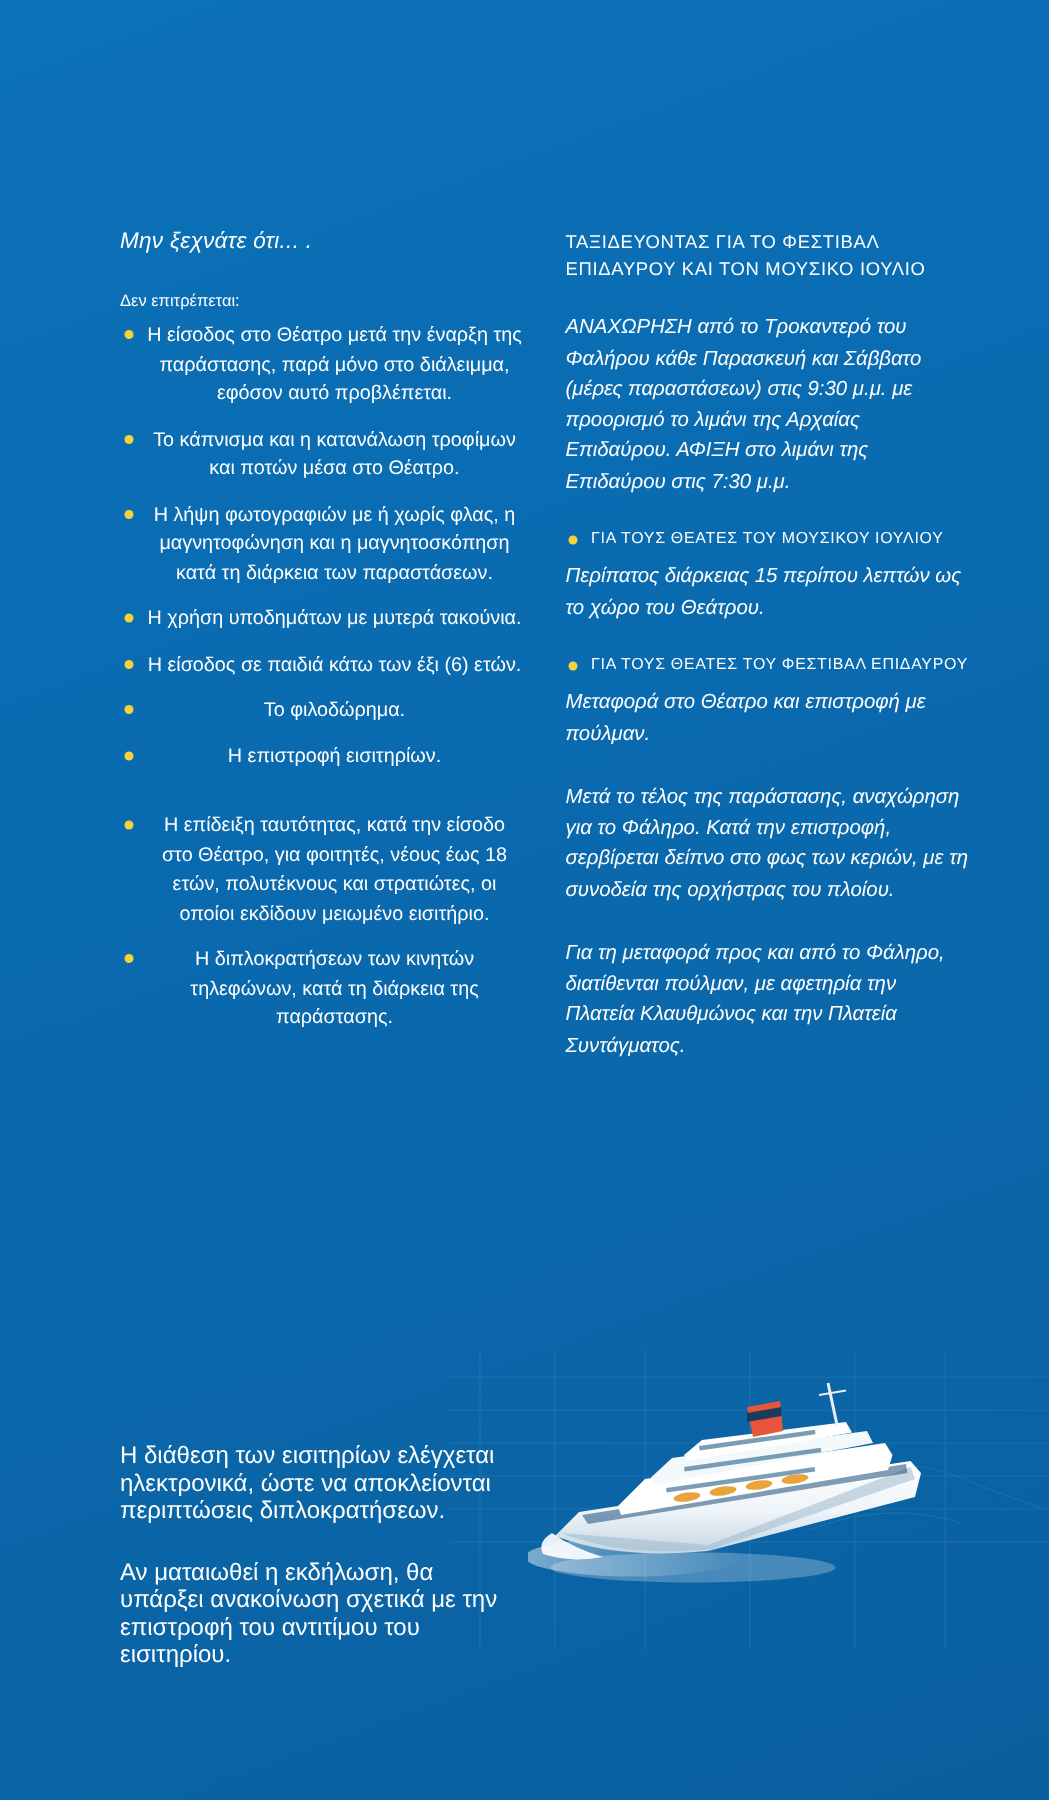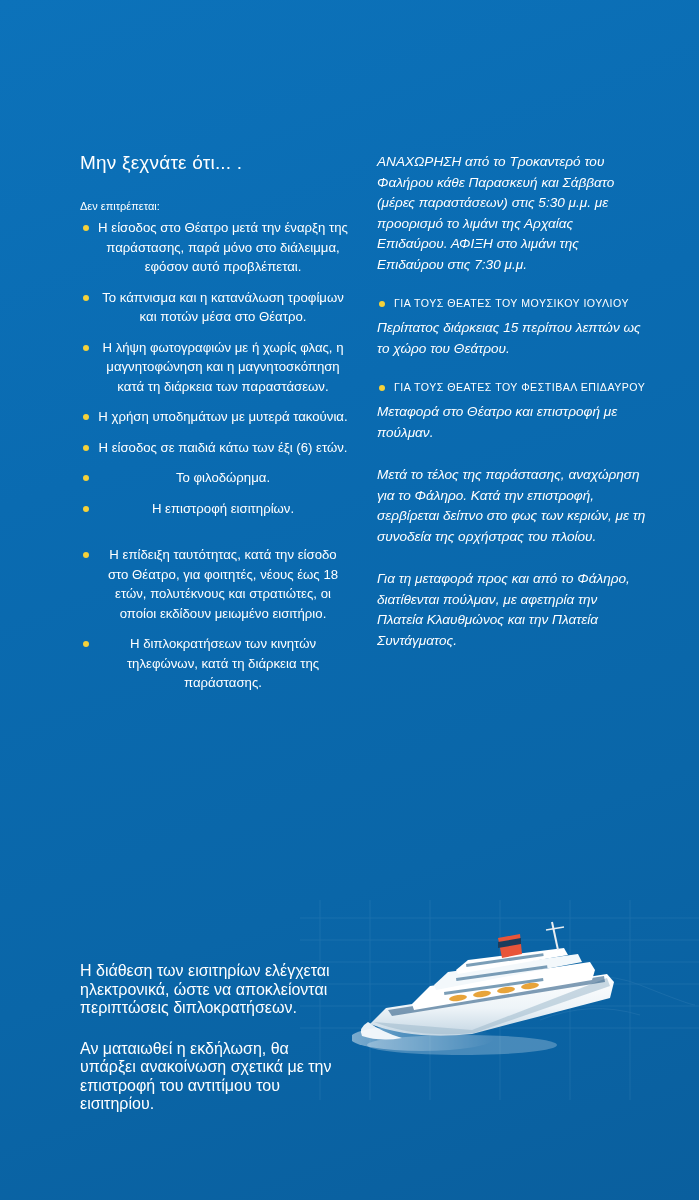--- a/index.html
+++ b/index.html
@@ -40,21 +40,22 @@
     width: 268px;
   }
   .col-right {
     position: absolute;
     left: 377px;
     top: 152px;
     width: 270px;
   }
   .lead-italic {
     color: #ffffff;
-    font-size: 19px;
+    font-style: italic;
+    font-size: 15px;
     letter-spacing: 0.2px;
     margin: 0 0 26px 0;
   }
   .section-head {
     color: #ffffff;
     font-size: 11px;
     margin: 0 0 6px 0;
   }
   ul.bullets {
     list-style: none;
@@ -181,21 +182,22 @@
 
       <div class="gap-block"></div>
 
       <ul class="bullets">
         <li>Η επίδειξη ταυτότητας, κατά την είσοδο στο Θέατρο, για φοιτητές, νέους έως 18 ετών, πολυτέκνους και στρατιώτες, οι οποίοι εκδίδουν μειωμένο εισιτήριο.</li>
         <li>Η διπλοκρατήσεων των κινητών τηλεφώνων, κατά τη διάρκεια της παράστασης.</li>
       </ul>
     </div>
 
     <div class="col-right">
-      <p class="r-para">ΑΝΑΧΩΡΗΣΗ από το Τροκαντερό του Φαλήρου κάθε Παρασκευή και Σάββατο (μέρες παραστάσεων) στις 5:30 μ.μ. με προορισμό το λιμάνι της Αρχαίας Επιδαύρου. ΑΦΙΞΗ στο λιμάνι της Επιδαύρου στις 7:30 μ.μ.</p>
+      <p class="r-title">ΤΑΞΙΔΕΥΟΝΤΑΣ ΓΙΑ ΤΟ ΦΕΣΤΙΒΑΛ ΕΠΙΔΑΥΡΟΥ ΚΑΙ ΤΟΝ ΜΟΥΣΙΚΟ ΙΟΥΛΙΟ</p>
+      <p class="r-para">ΑΝΑΧΩΡΗΣΗ από το Τροκαντερό του Φαλήρου κάθε Παρασκευή και Σάββατο (μέρες παραστάσεων) στις 9:30 μ.μ. με προορισμό το λιμάνι της Αρχαίας Επιδαύρου. ΑΦΙΞΗ στο λιμάνι της Επιδαύρου στις 7:30 μ.μ.</p>
 
       <p class="r-bullet">ΓΙΑ ΤΟΥΣ ΘΕΑΤΕΣ ΤΟΥ ΜΟΥΣΙΚΟΥ ΙΟΥΛΙΟΥ</p>
       <p class="r-para">Περίπατος διάρκειας 15 περίπου λεπτών ως το χώρο του Θεάτρου.</p>
 
       <p class="r-bullet">ΓΙΑ ΤΟΥΣ ΘΕΑΤΕΣ ΤΟΥ ΦΕΣΤΙΒΑΛ ΕΠΙΔΑΥΡΟΥ</p>
       <p class="r-para">Μεταφορά στο Θέατρο και επιστροφή με πούλμαν.</p>
 
       <p class="r-para">Μετά το τέλος της παράστασης, αναχώρηση για το Φάληρο. Κατά την επιστροφή, σερβίρεται δείπνο στο φως των κεριών, με τη συνοδεία της ορχήστρας του πλοίου.</p>
       <p class="r-para">Για τη μεταφορά προς και από το Φάληρο, διατίθενται πούλμαν, με αφετηρία την Πλατεία Κλαυθμώνος και την Πλατεία Συντάγματος.</p>
     </div>

